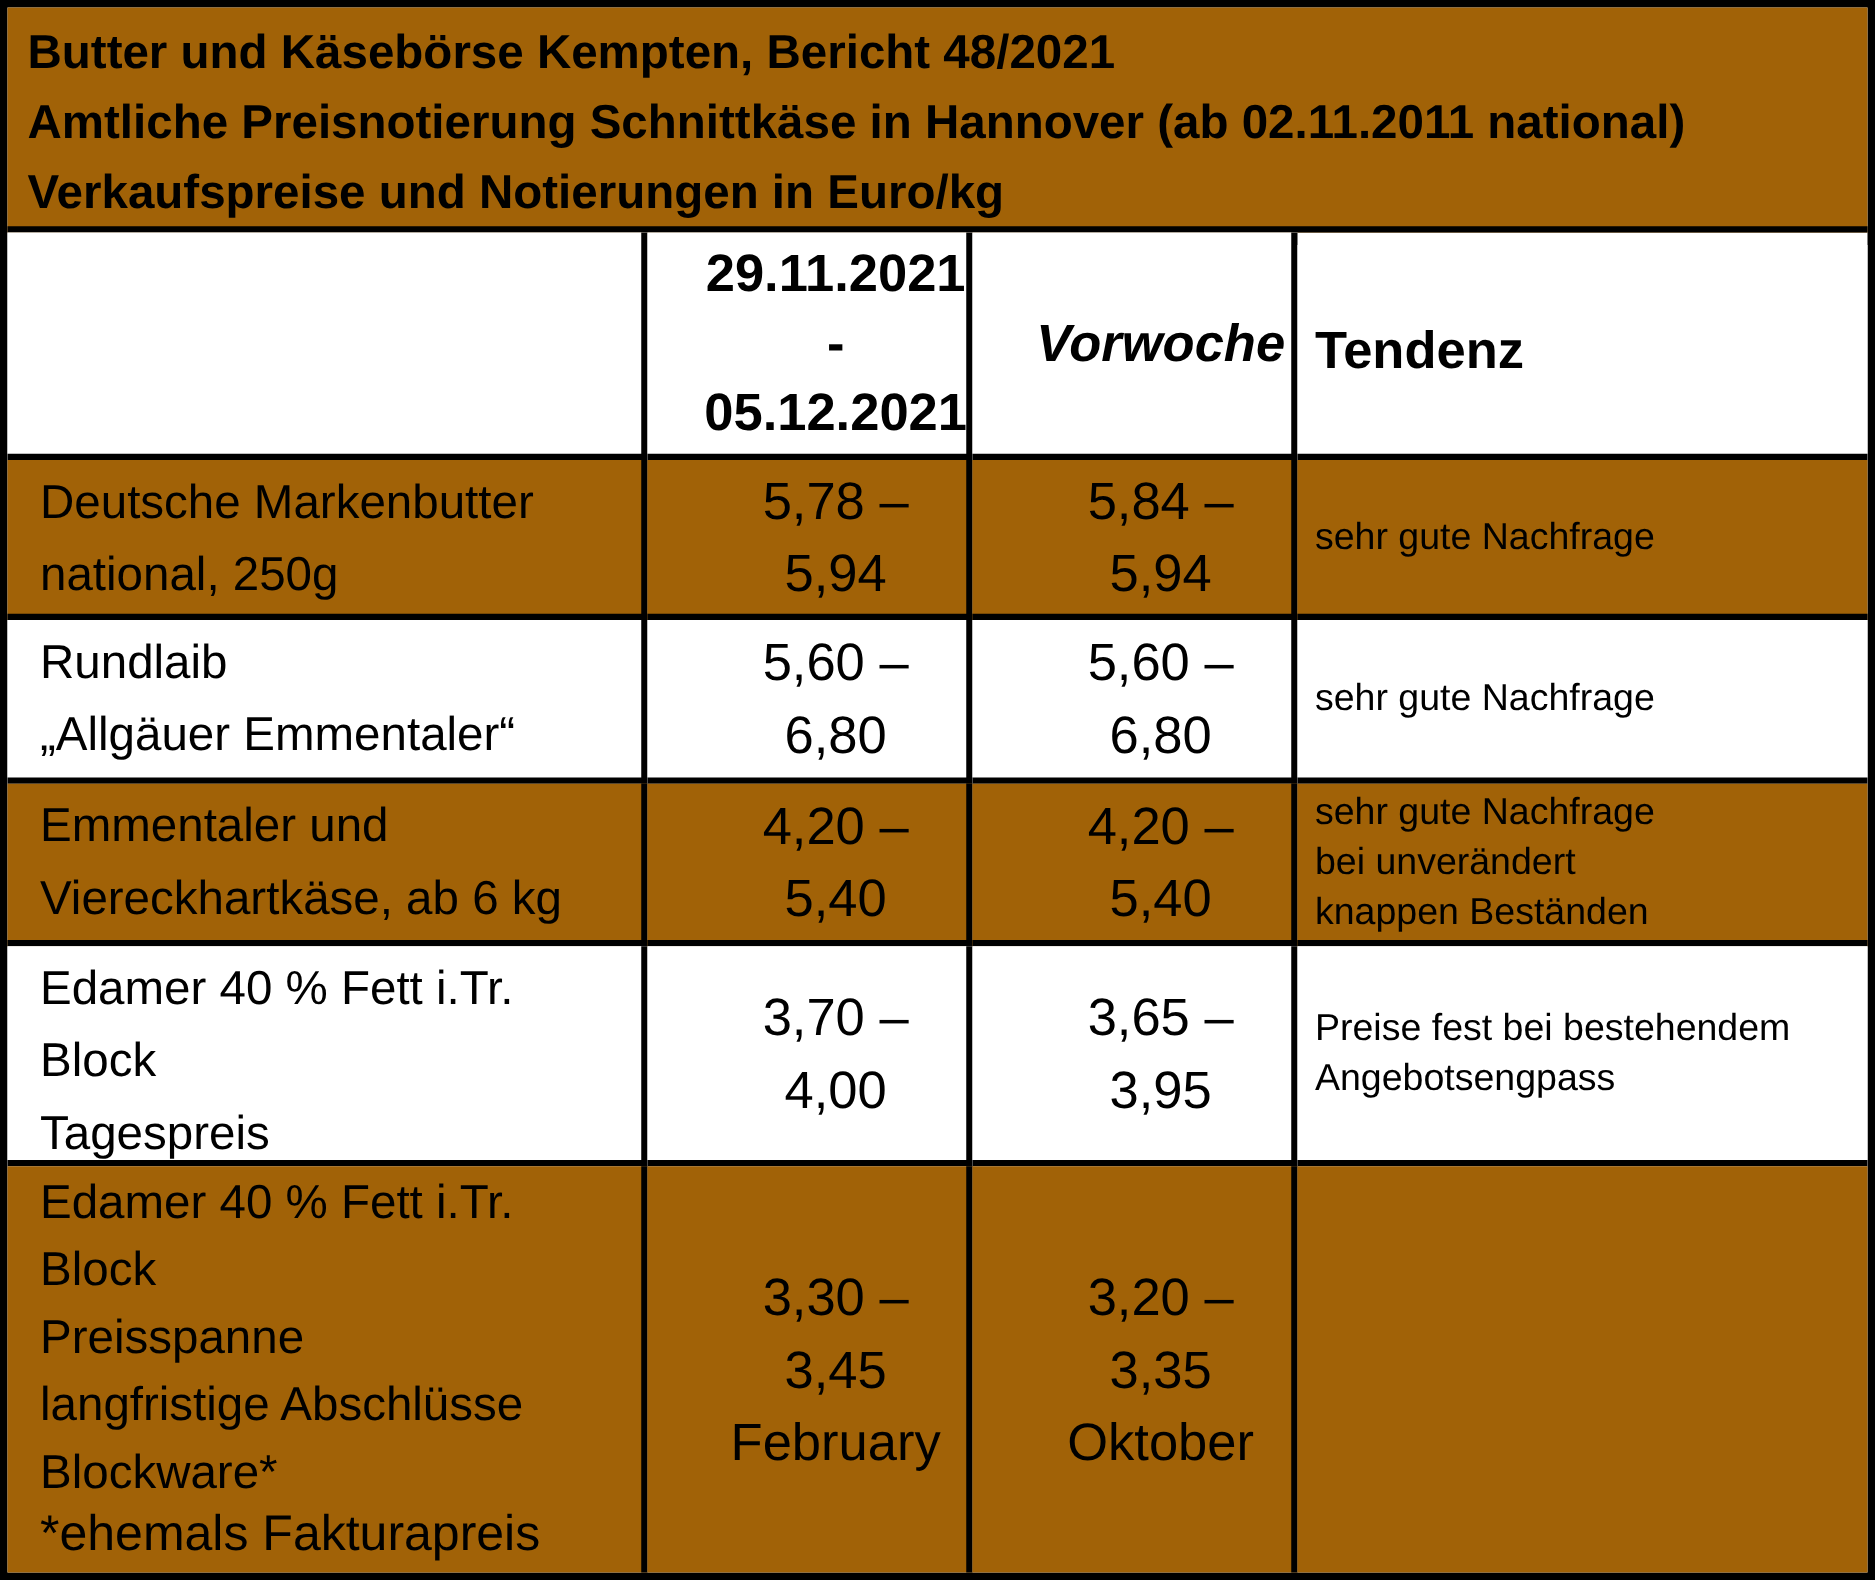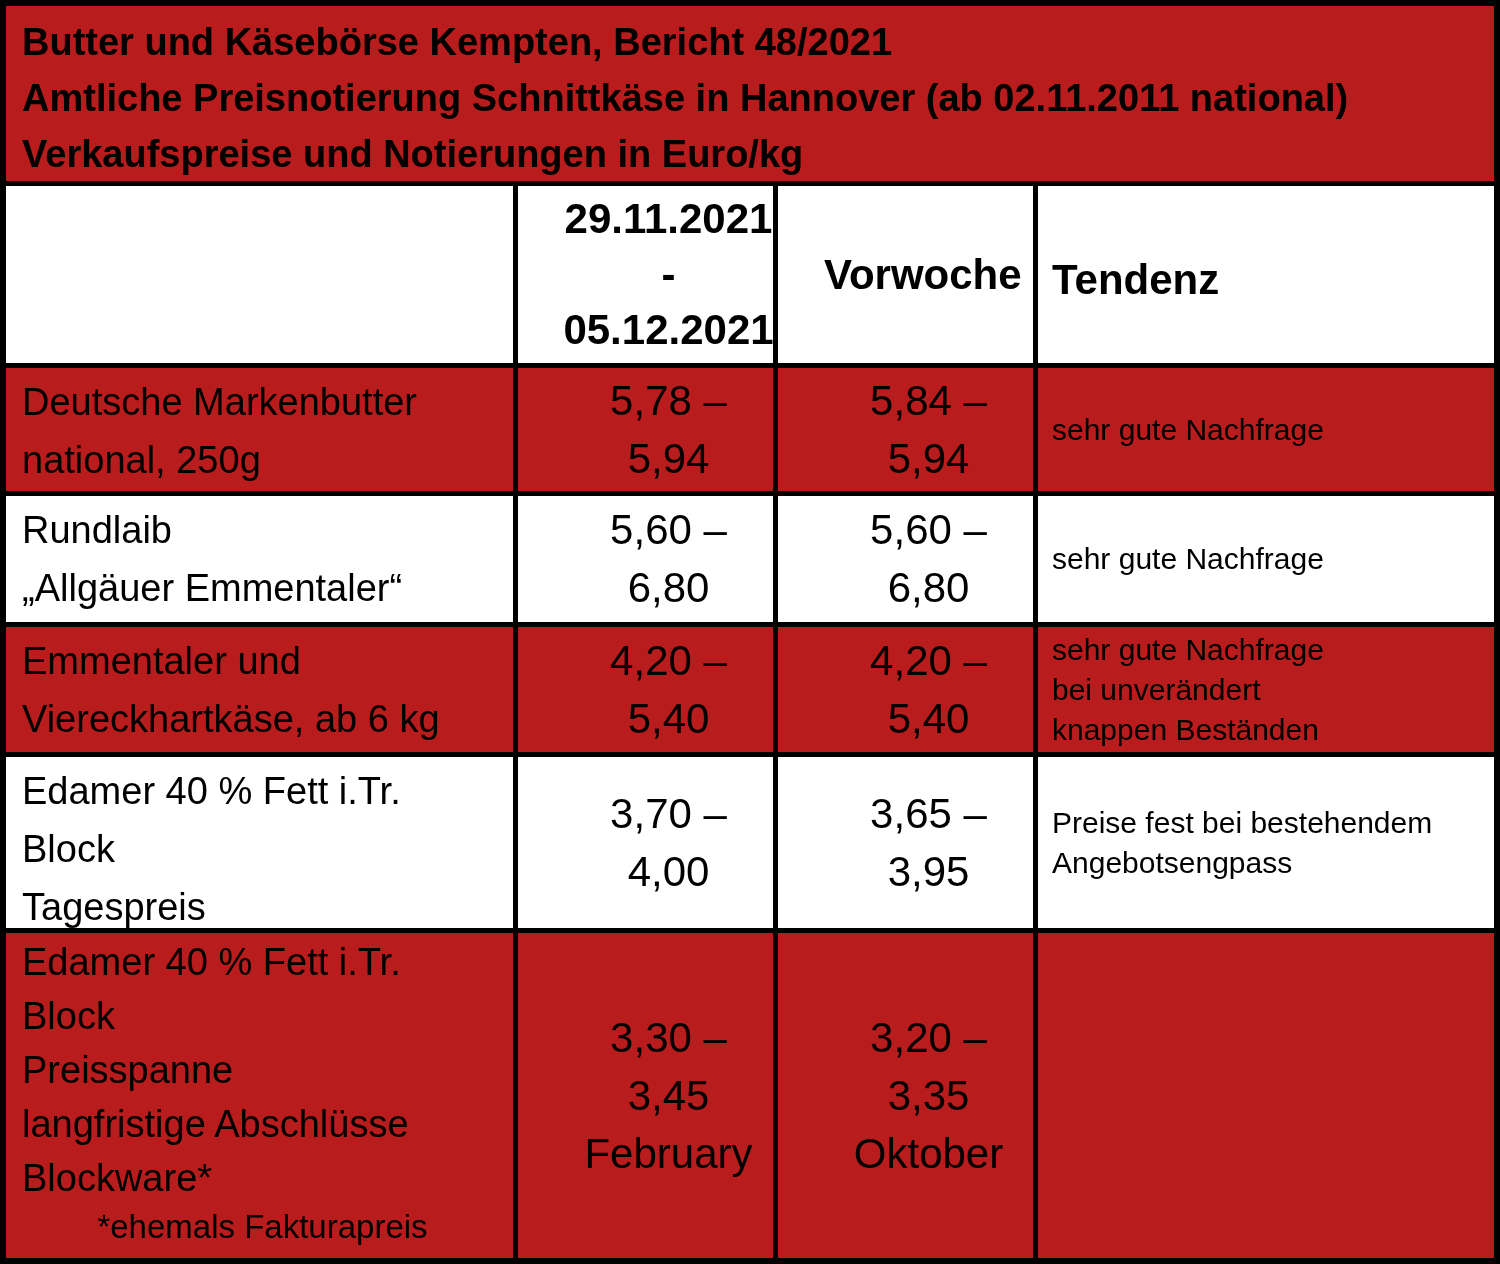--- a/index.html
+++ b/index.html
@@ -18,21 +18,21 @@
   }
   .sheet {
     position: absolute;
     inset: 0;
     border: 6px solid #000000;
     box-sizing: border-box;
     background: #ffffff;
     display: flex;
     flex-direction: column;
   }
-  .bg-blue { background: #b91c1c; }
+  .bg-blue { background: #a16207; }
   .bg-white { background: #ffffff; }
 
   
   .title-block {
     height: 180px;
     box-sizing: border-box;
     border-bottom: 5px solid #000000;
     padding: 8px 10px 0 16px;
     font-size: 38px;
     font-weight: bold;
@@ -68,40 +68,40 @@
     display: flex;
     flex-direction: column;
     justify-content: space-evenly;
     align-items: center;
     text-align: center;
     line-height: 46px;
   }
   .head-center {
     display: flex;
     align-items: center;
-    justify-content: flex-start;
+    justify-content: center;
+    font-style: italic;
   }
   .head-left {
     display: flex;
     align-items: center;
     padding-left: 14px;
     margin-top: 10px;
   }
 
   
   .prod {
     font-size: 38px;
     line-height: 58px;
-    padding: 5px 10px 0 16px;
+    padding: 5px 10px 0 26px;
   }
   .prod-tight { line-height: 54px; padding-top: 2px; }
   .footnote {
-    font-size: 33px;
+    font-size: 40px;
     line-height: 44px;
-    text-align: center;
   }
 
   
   .num {
     display: flex;
     flex-direction: column;
     align-items: center;
     justify-content: center;
     text-align: center;
     font-size: 42px;

